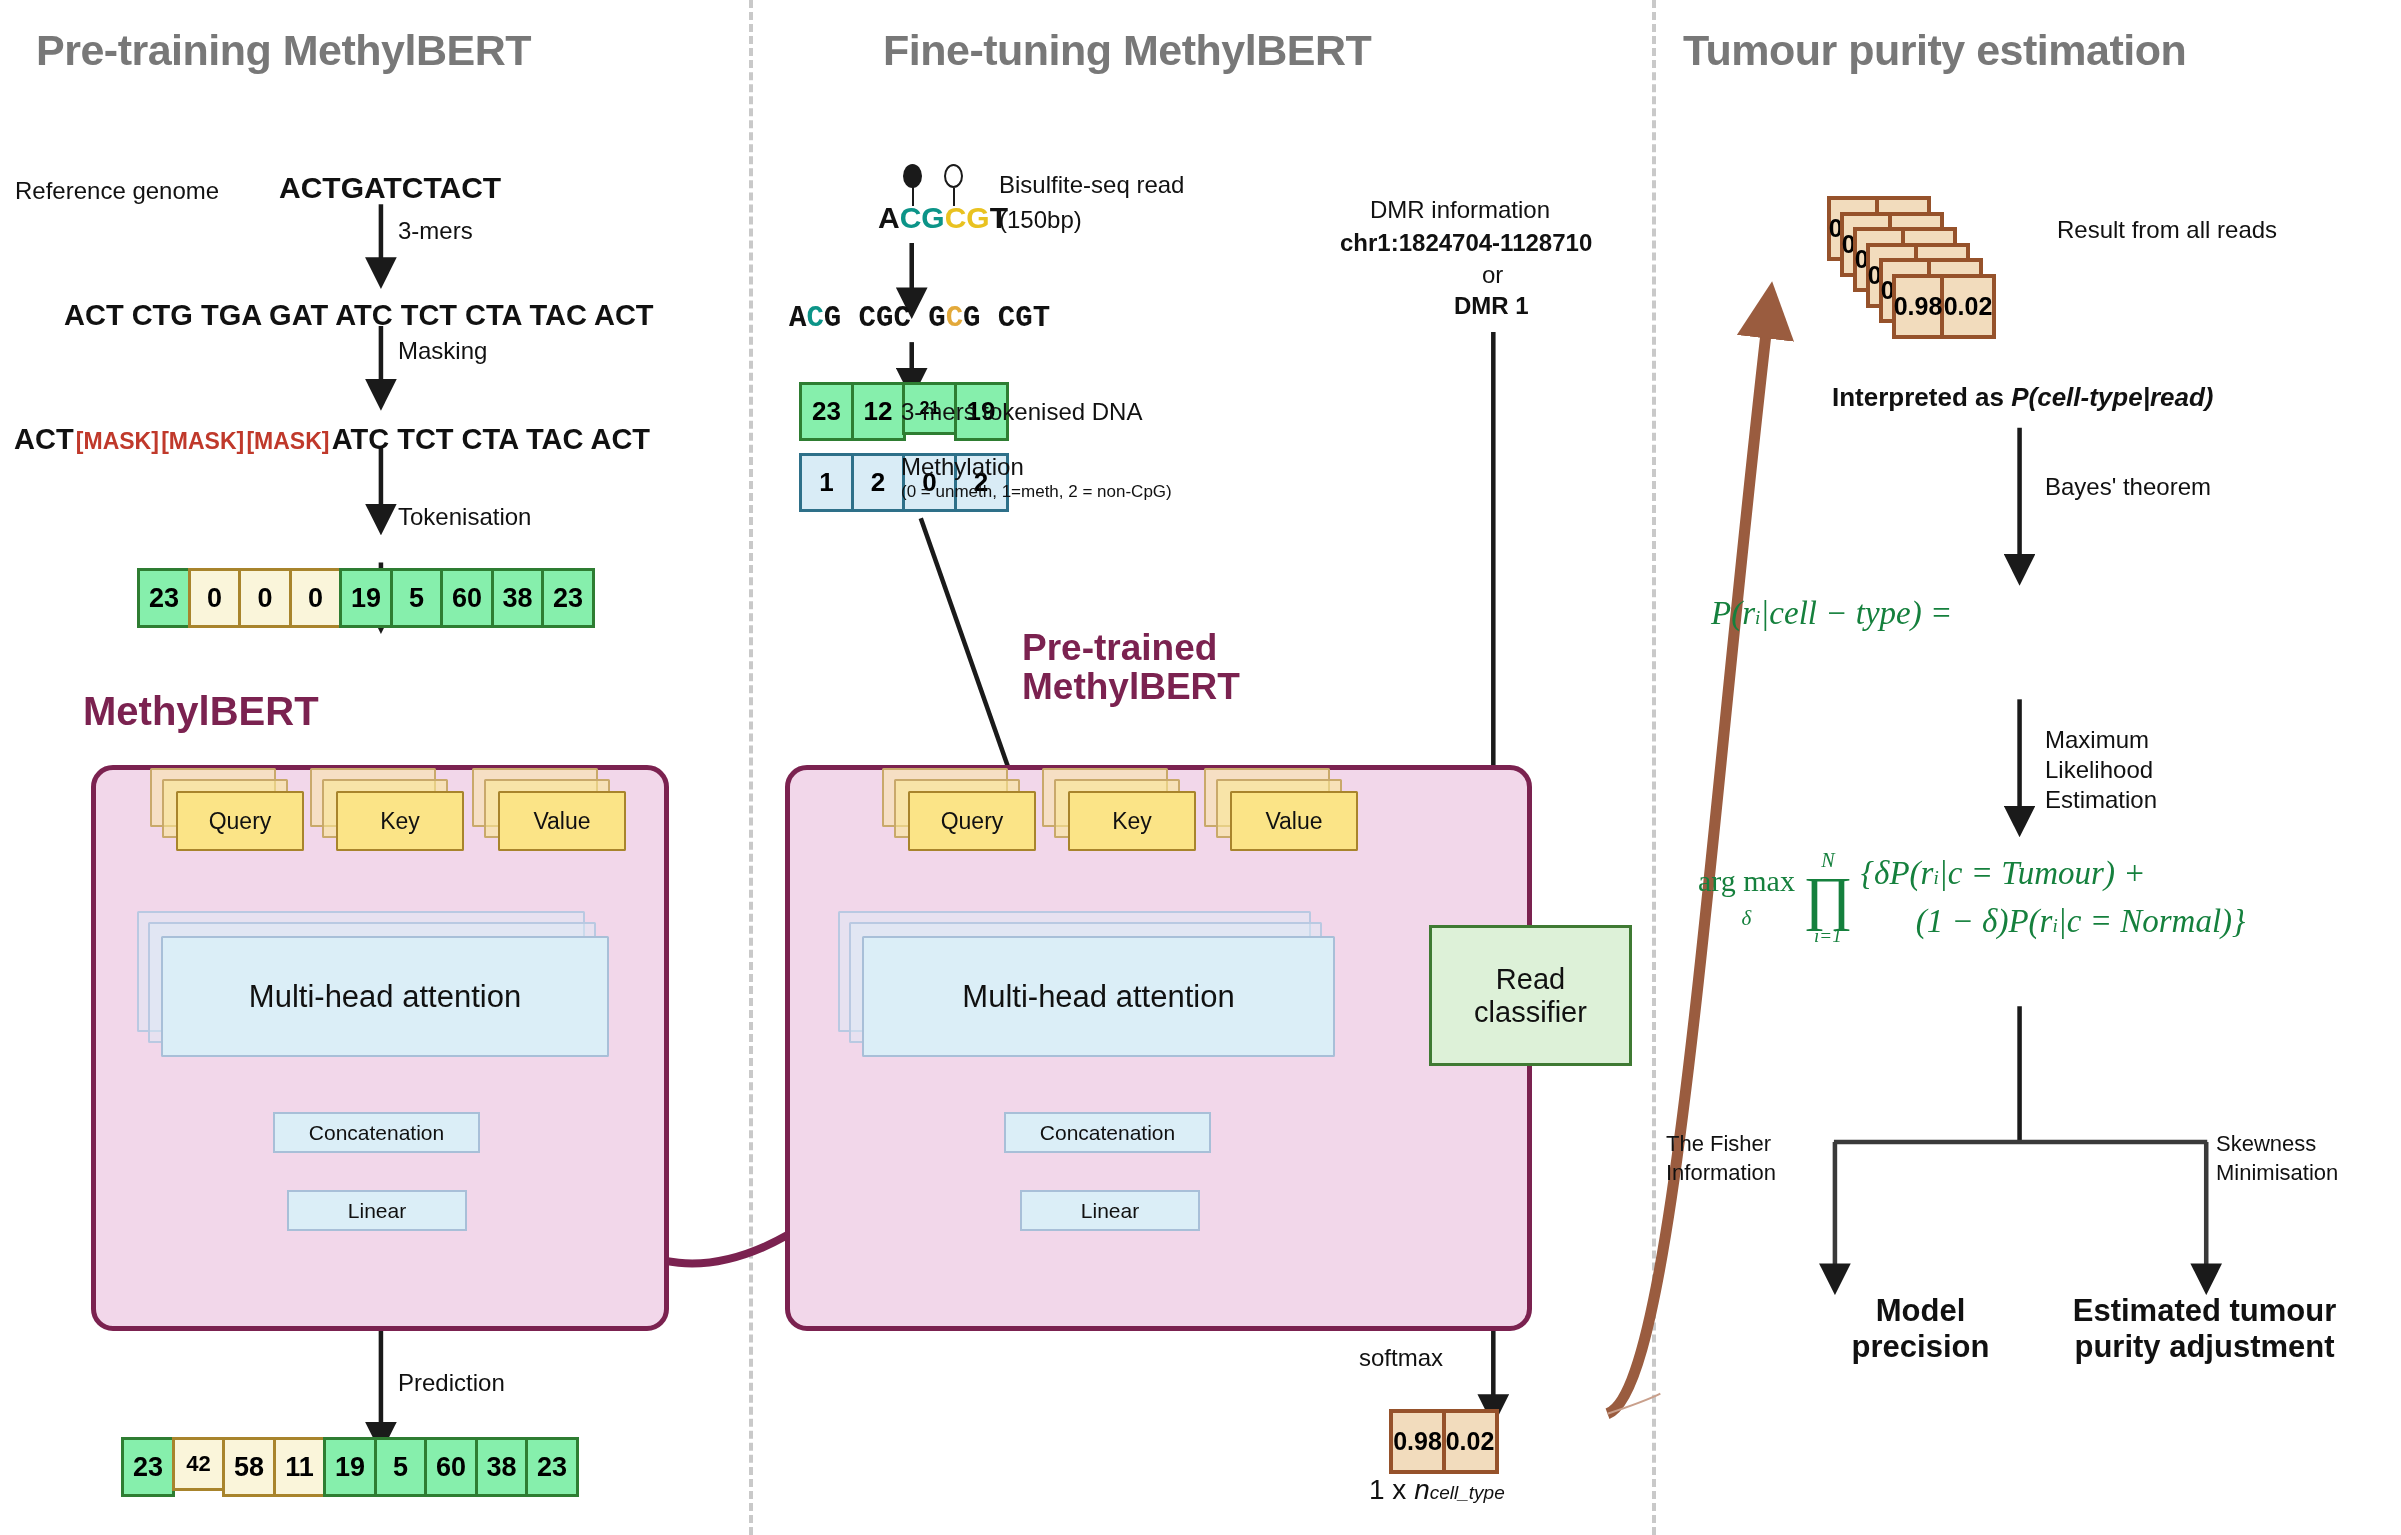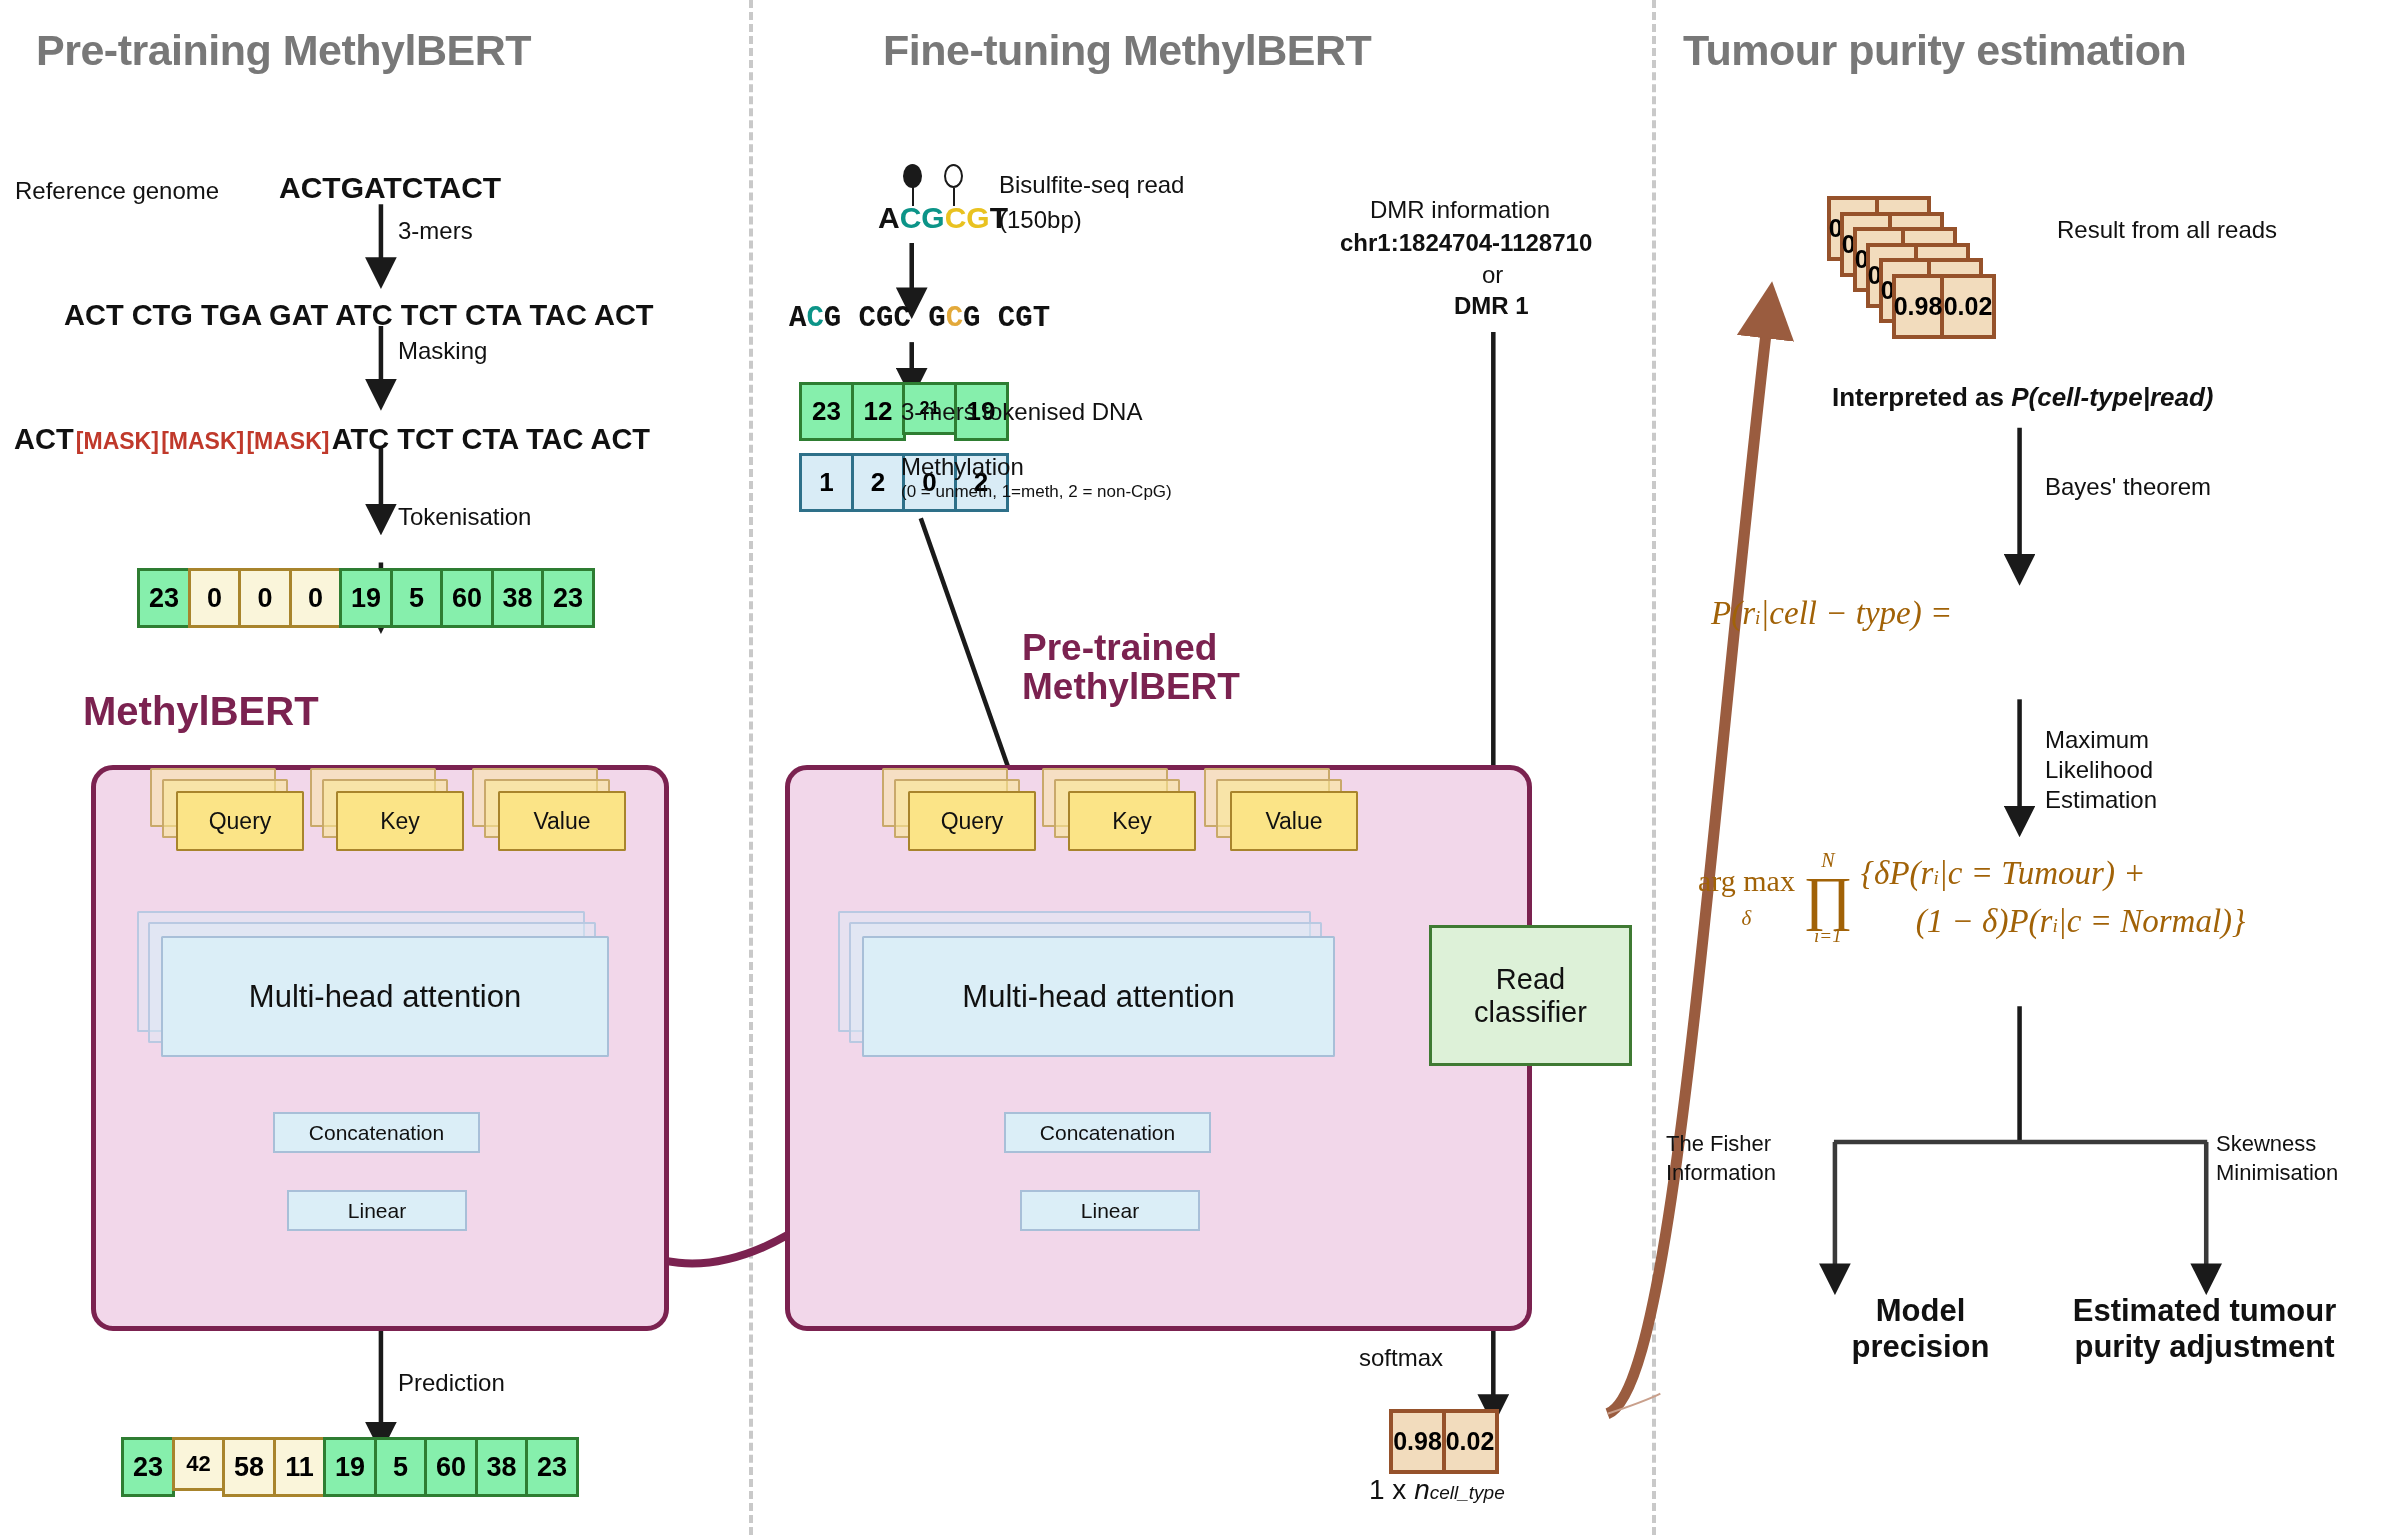--- a/index.html
+++ b/index.html
@@ -100,21 +100,21 @@
   
   .stackcards { position:absolute; }
   .card { position:absolute; display:flex; }
   .card .cell {
     width:52px; height:65px; background:#f2dcbd; border:4.5px solid #96522b;
     display:flex; align-items:center; justify-content:center;
     font-size:25px; font-weight:bold; color:#000;
   }
 
   
-  .formula { position:absolute; font-family:"Liberation Serif", serif; color:#a16207; white-space:nowrap; }
+  .formula { position:absolute; font-family:"Liberation Serif", serif; color:#15803d; white-space:nowrap; }
   .f-main { font-size:33px; font-style:italic; }
   .frac { display:inline-block; vertical-align:middle; text-align:center; }
   .frac .num { display:block; padding:0 7px 3px; border-bottom:2px solid #8a8a8a; }
   .frac .den { display:block; padding:3px 7px 0; }
   .bigsym { font-size:60px; font-style:normal; font-family:"Liberation Serif", serif; }
   .sub { font-size:19px; }
   .argmax { display:inline-block; text-align:center; vertical-align:middle; font-style:normal; font-size:30px;}
   .prodwrap { display:inline-block; text-align:center; vertical-align:middle; line-height:0.95; }
   .prodwrap .top { display:block; font-size:20px; font-style:italic; }
   .prodwrap .bot { display:block; font-size:19px; font-style:italic; }

